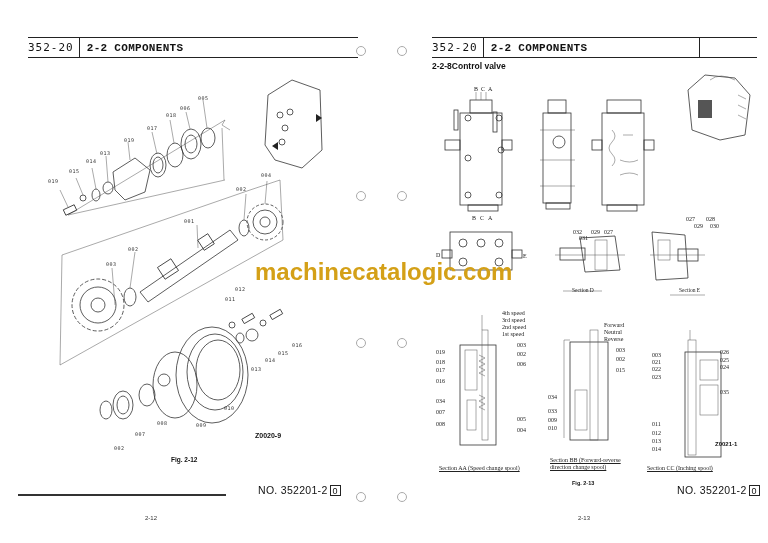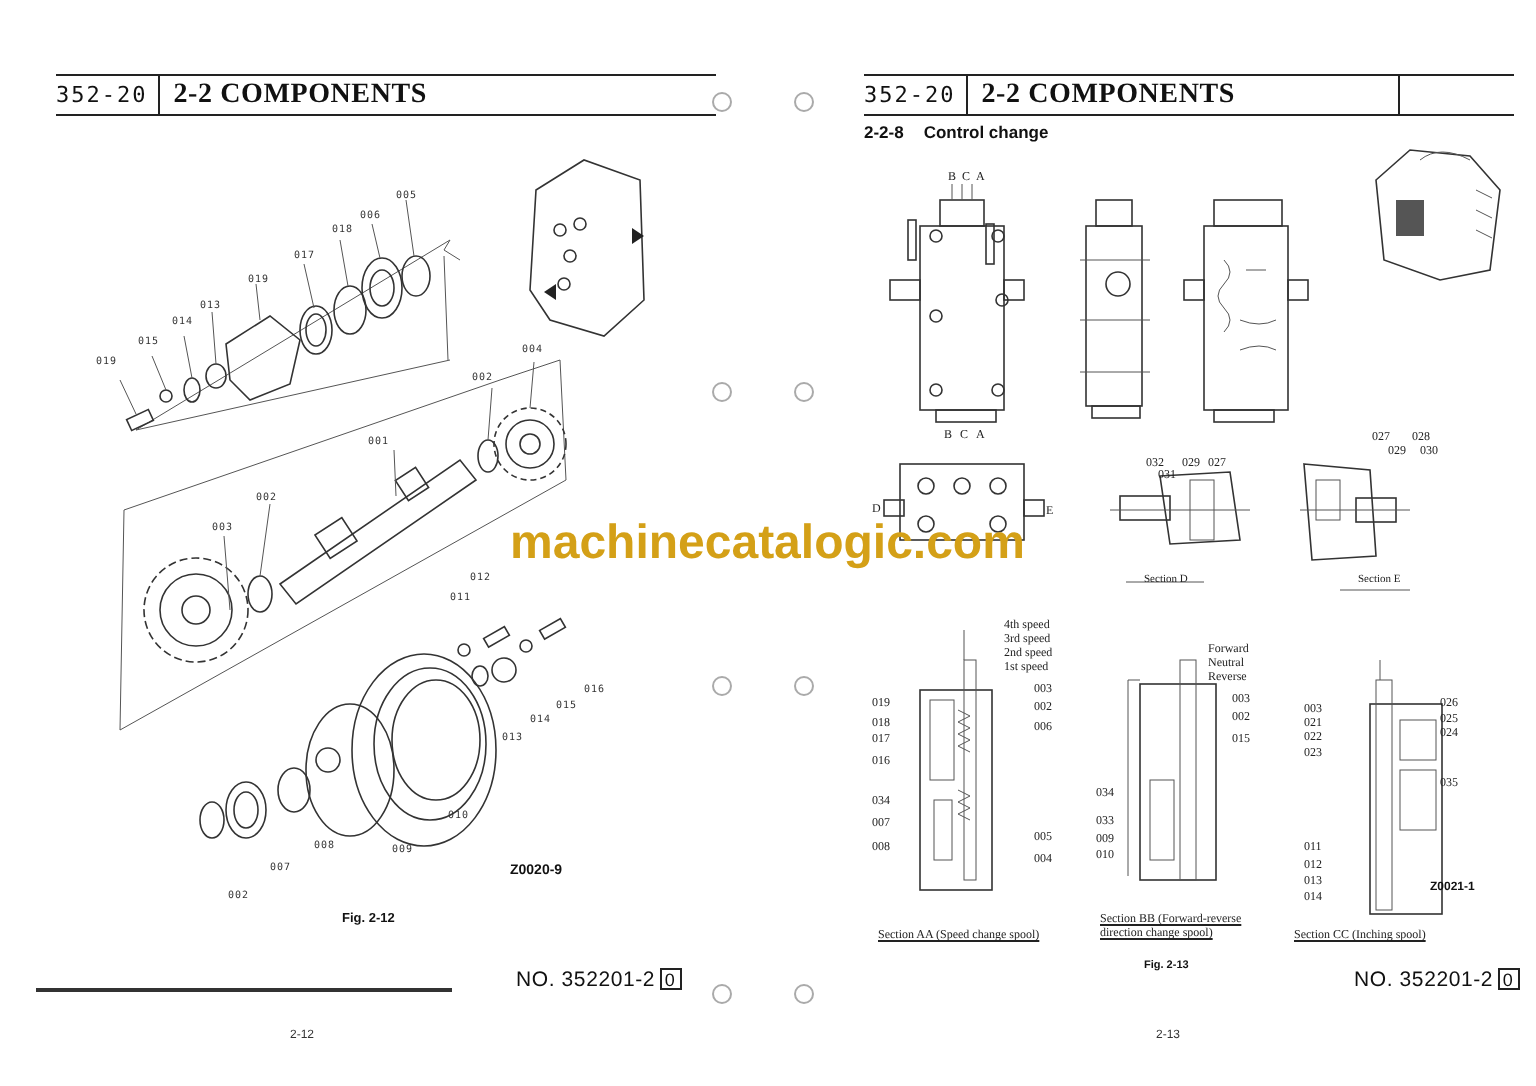--- a/index.html
+++ b/index.html
@@ -5,24 +5,24 @@
   * { box-sizing: border-box; margin: 0; padding: 0; }
   html, body { width: 768px; height: 543px; background: #fff; overflow: hidden; }
   body { position: relative; font-family: "Liberation Sans", sans-serif; color: #111; }
   .page { position: absolute; top: 0; height: 543px; }
   .page-left { left: 0; width: 355px; }
   .page-right { left: 420px; width: 348px; }
   .header { position: absolute; top: 37px; height: 21px; border-top: 1.3px solid #222; border-bottom: 1.3px solid #222; display: flex; align-items: center; }
   .page-left .header { left: 28px; width: 330px; }
   .page-right .header { left: 12px; width: 325px; }
   .hdr-code { font-family: "DejaVu Sans Mono", monospace; font-size: 11px; letter-spacing: 1px; padding: 0 5px 0 0; border-right: 1px solid #222; height: 100%; display: flex; align-items: center; }
-  .hdr-title { font-family: Liberation Serif, serif; font-weight: bold; font-size: 14px; padding-left: 7px; letter-spacing: 0.3px; }
+  .hdr-title { font-family: Liberation Mono, monospace; font-weight: bold; font-size: 11px; padding-left: 7px; letter-spacing: 0.3px; }
   .hdr-box { position: absolute; right: 0; top: 0; width: 58px; height: 100%; border-left: 1px solid #222; }
   .subhead { position: absolute; left: 12px; top: 61px; font-size: 8.5px; font-weight: bold; }
-  .subhead span.num { margin-right: 10px; }
+  .subhead span.num { }
   .footer-rule { position: absolute; top: 494px; height: 1.5px; background: #333; }
   .page-left .footer-rule { left: 18px; width: 208px; }
   .footer-no { position: absolute; top: 484px; font-size: 10.5px; letter-spacing: 0.3px; }
   .footer-no .rev { display: inline-block; border: 1px solid #222; font-size: 9px; width: 11px; height: 11px; line-height: 10px; text-align: center; margin-left: 2px; }
   .page-left .footer-no { left: 258px; }
   .page-right .footer-no { left: 257px; }
   .page-num { position: absolute; top: 515px; font-size: 6px; color: #333; }
   .page-left .page-num { left: 145px; }
   .page-right .page-num { left: 158px; }
   .fig-label { position: absolute; font-size: 6.5px; font-weight: bold; }
@@ -178,21 +178,21 @@
 <div class="binder-hole" style="left:356px;top:492px;"></div>
 <div class="binder-hole" style="left:397px;top:492px;"></div>
 
 <div class="page page-right">
   <div class="header">
     <div class="hdr-code">352-20</div>
     <div class="hdr-title">2-2 COMPONENTS</div>
     <div class="hdr-box"></div>
   </div>
   <div class="subhead">
-    <span class="num">2-2-8</span><span>Control change</span>
+    <span class="num">2-2-8</span><span>Control valve</span>
   </div>
 
   <svg width="348" height="470" viewBox="0 0 348 470" style="left:0;top:0;">
 
     <rect class="draw" x="40" y="113" width="42" height="92"></rect>
     <rect class="draw" x="34" y="110" width="4" height="20"></rect>
     <rect class="draw" x="73" y="112" width="4" height="20"></rect>
     <circle class="draw" cx="48" cy="118" r="3"></circle>
       <circle class="draw" cx="79" cy="118" r="3"></circle>
     <circle class="draw" cx="48" cy="158" r="3"></circle>

